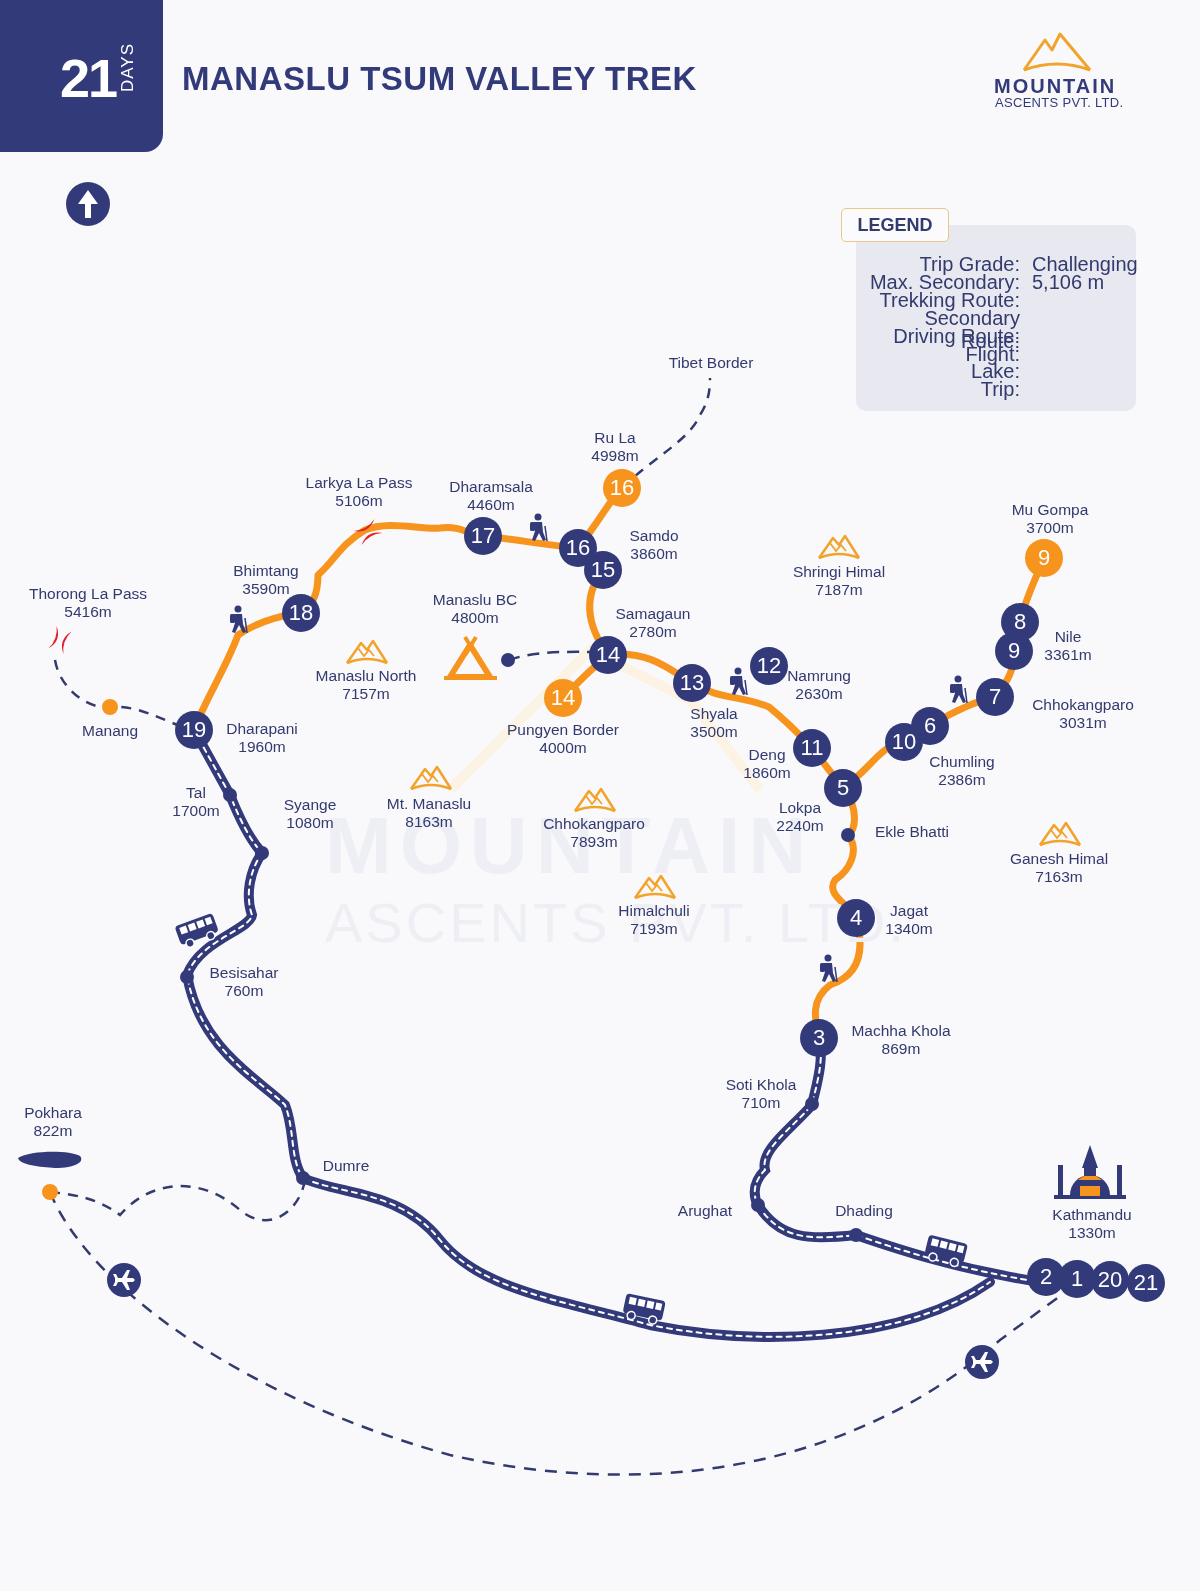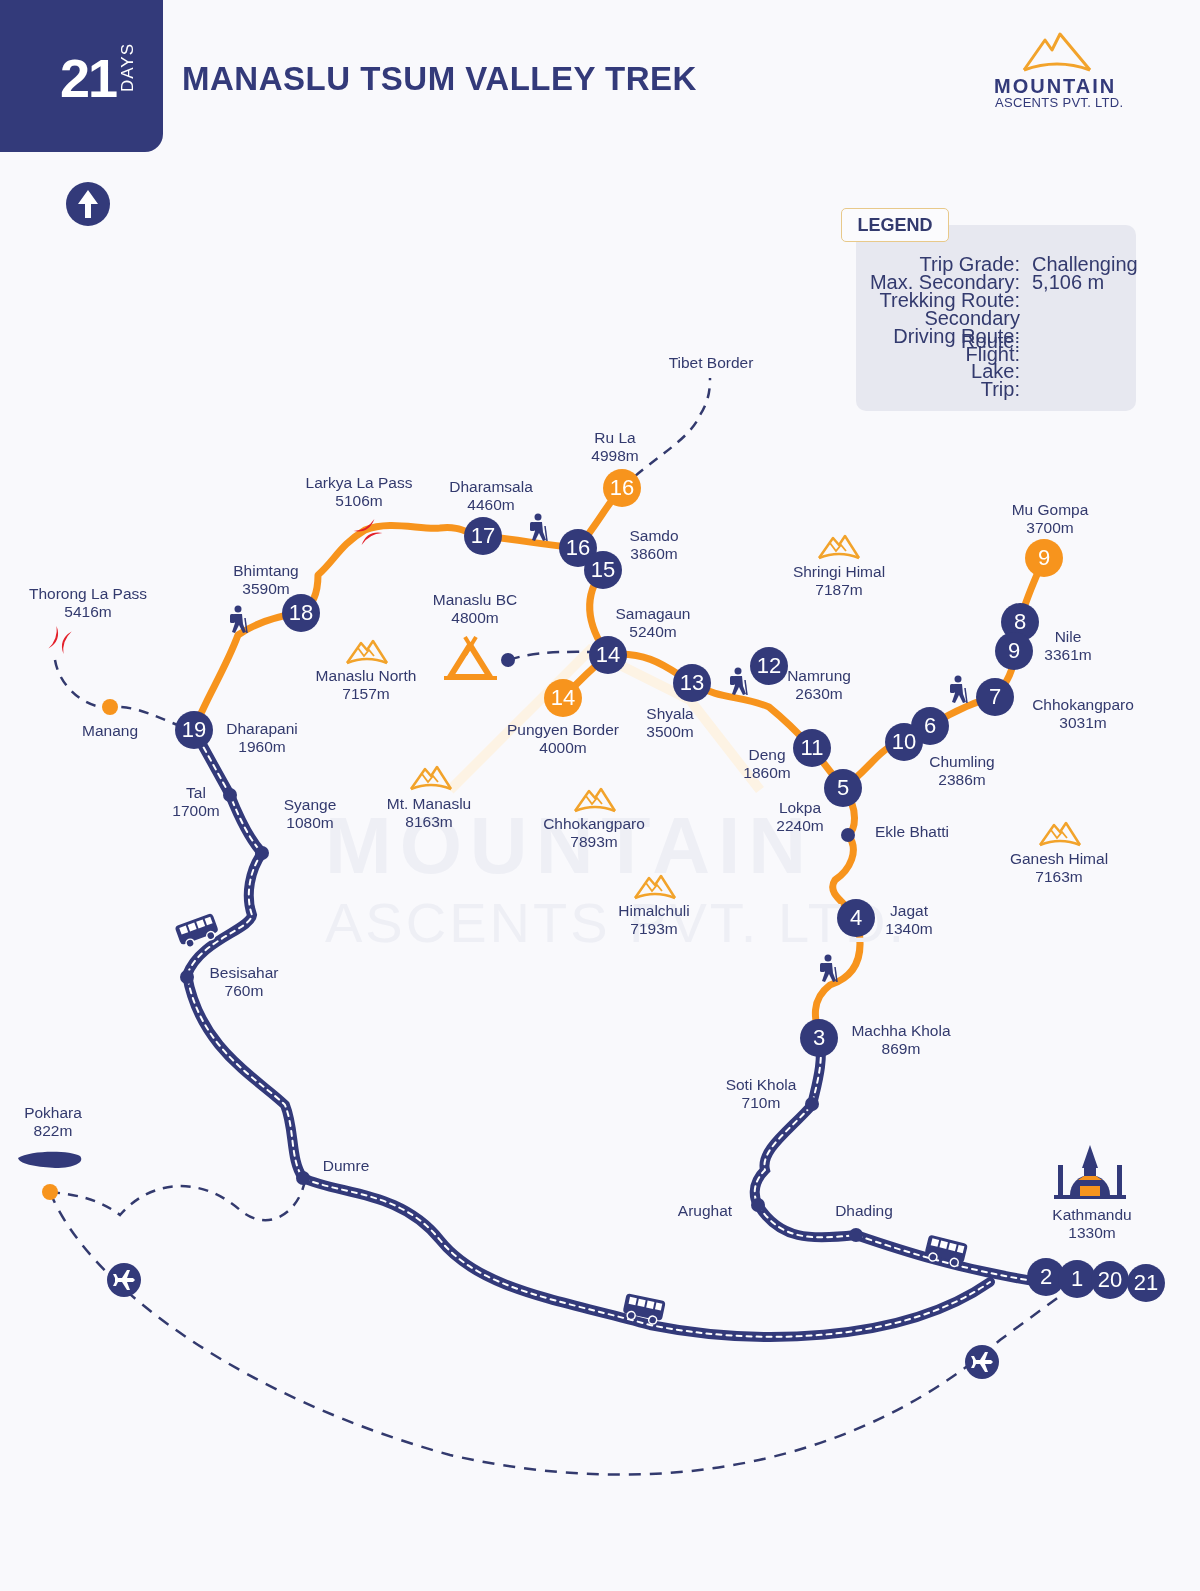--- a/index.html
+++ b/index.html
@@ -193,29 +193,29 @@
 <div class="lbl" style="left:711px;top:354px"><span>Tibet Border</span></div>
 <div class="lbl" style="left:615px;top:429px"><span>Ru La</span><br><span>4998m</span></div>
 <div class="lbl" style="left:359px;top:474px"><span>Larkya La Pass</span><br><span>5106m</span></div>
 <div class="lbl" style="left:491px;top:478px"><span>Dharamsala</span><br><span>4460m</span></div>
 <div class="lbl" style="left:654px;top:527px"><span>Samdo</span><br><span>3860m</span></div>
 <div class="lbl" style="left:1050px;top:501px"><span>Mu Gompa</span><br><span>3700m</span></div>
 <div class="lbl" style="left:839px;top:563px"><span>Shringi Himal</span><br><span>7187m</span></div>
 <div class="lbl" style="left:88px;top:585px"><span>Thorong La Pass</span><br><span>5416m</span></div>
 <div class="lbl" style="left:266px;top:562px"><span>Bhimtang</span><br><span>3590m</span></div>
 <div class="lbl" style="left:475px;top:591px"><span>Manaslu BC</span><br><span>4800m</span></div>
-<div class="lbl" style="left:653px;top:605px"><span>Samagaun</span><br><span>5240m</span></div>
+<div class="lbl" style="left:653px;top:605px"><span>Samagaun</span><br><span>2780m</span></div>
 <div class="lbl" style="left:1068px;top:628px"><span>Nile</span><br><span>3361m</span></div>
 <div class="lbl" style="left:366px;top:667px"><span>Manaslu North</span><br><span>7157m</span></div>
 <div class="lbl" style="left:819px;top:667px"><span>Namrung</span><br><span>2630m</span></div>
 <div class="lbl" style="left:1083px;top:696px"><span>Chhokangparo</span><br><span>3031m</span></div>
 <div class="lbl" style="left:110px;top:722px"><span>Manang</span></div>
 <div class="lbl" style="left:262px;top:720px"><span>Dharapani</span><br><span>1960m</span></div>
 <div class="lbl" style="left:563px;top:721px"><span>Pungyen Border</span><br><span>4000m</span></div>
-<div class="lbl" style="left:670px;top:705px"><span>Shyala</span><br><span>3500m</span></div>
+<div class="lbl" style="left:714px;top:705px"><span>Shyala</span><br><span>3500m</span></div>
 <div class="lbl" style="left:767px;top:746px"><span>Deng</span><br><span>1860m</span></div>
 <div class="lbl" style="left:962px;top:753px"><span>Chumling</span><br><span>2386m</span></div>
 <div class="lbl" style="left:196px;top:784px"><span>Tal</span><br><span>1700m</span></div>
 <div class="lbl" style="left:429px;top:795px"><span>Mt. Manaslu</span><br><span>8163m</span></div>
 <div class="lbl" style="left:800px;top:799px"><span>Lokpa</span><br><span>2240m</span></div>
 <div class="lbl" style="left:594px;top:815px"><span>Chhokangparo</span><br><span>7893m</span></div>
 <div class="lbl" style="left:912px;top:823px"><span>Ekle Bhatti</span></div>
 <div class="lbl" style="left:1059px;top:850px"><span>Ganesh Himal</span><br><span>7163m</span></div>
 <div class="lbl" style="left:310px;top:796px"><span>Syange</span><br><span>1080m</span></div>
 <div class="lbl" style="left:654px;top:902px"><span>Himalchuli</span><br><span>7193m</span></div>

